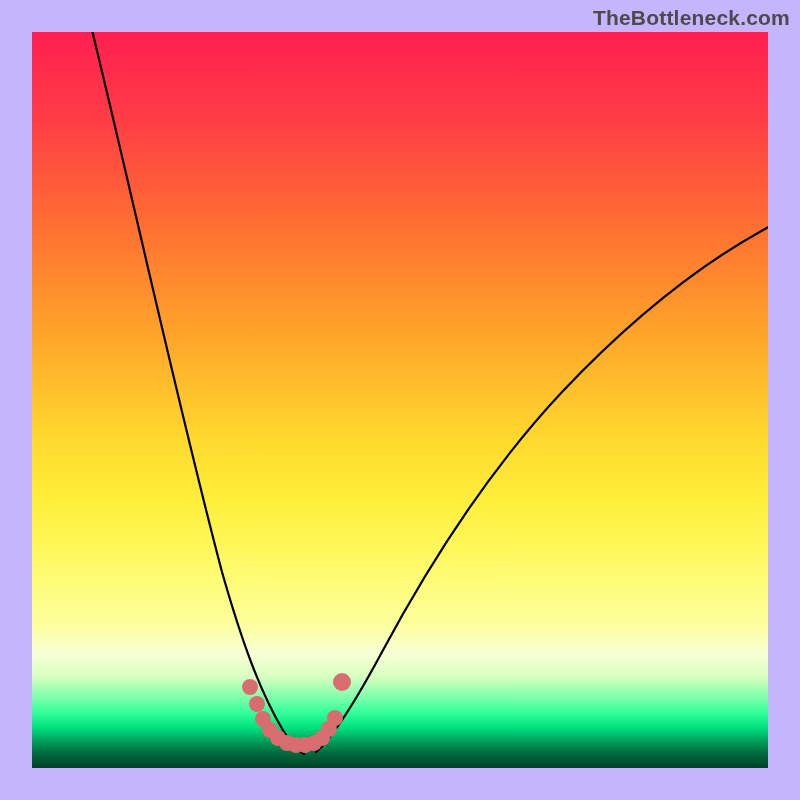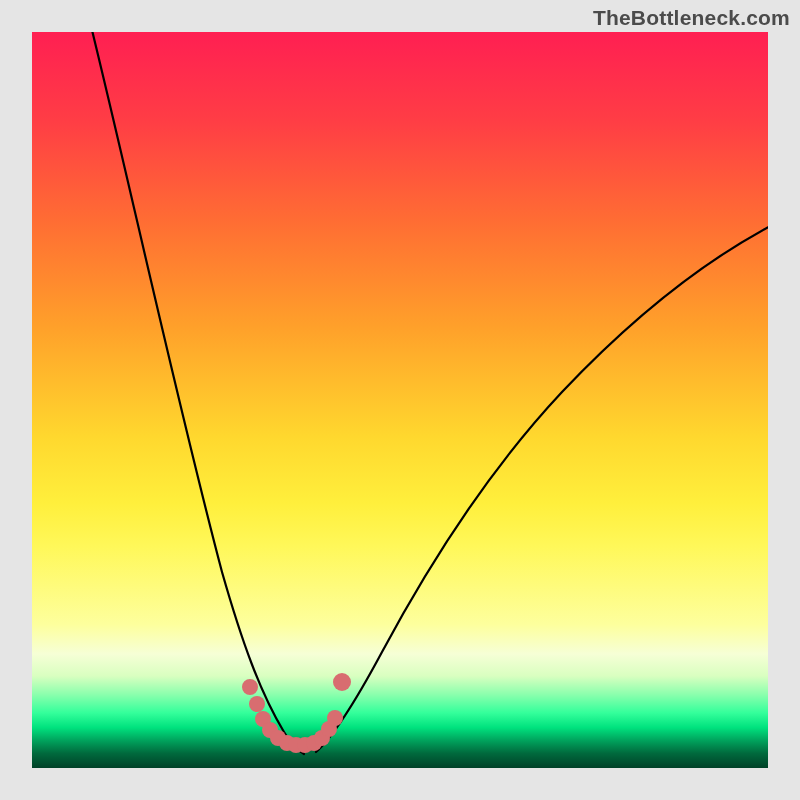--- a/index.html
+++ b/index.html
@@ -10,21 +10,21 @@
     background: #000;
     overflow: hidden;
     font-family: Arial, Helvetica, sans-serif;
   }
   .frame {
     position: absolute;
     left: 0;
     top: 0;
     width: 800px;
     height: 800px;
-    background: #e5e5e5;
+    background: #c4b5fd;
   }
   .plot-area {
     position: absolute;
     left: 32px;
     top: 32px;
     width: 736px;
     height: 736px;
     overflow: hidden;
   }
   .gradient {

